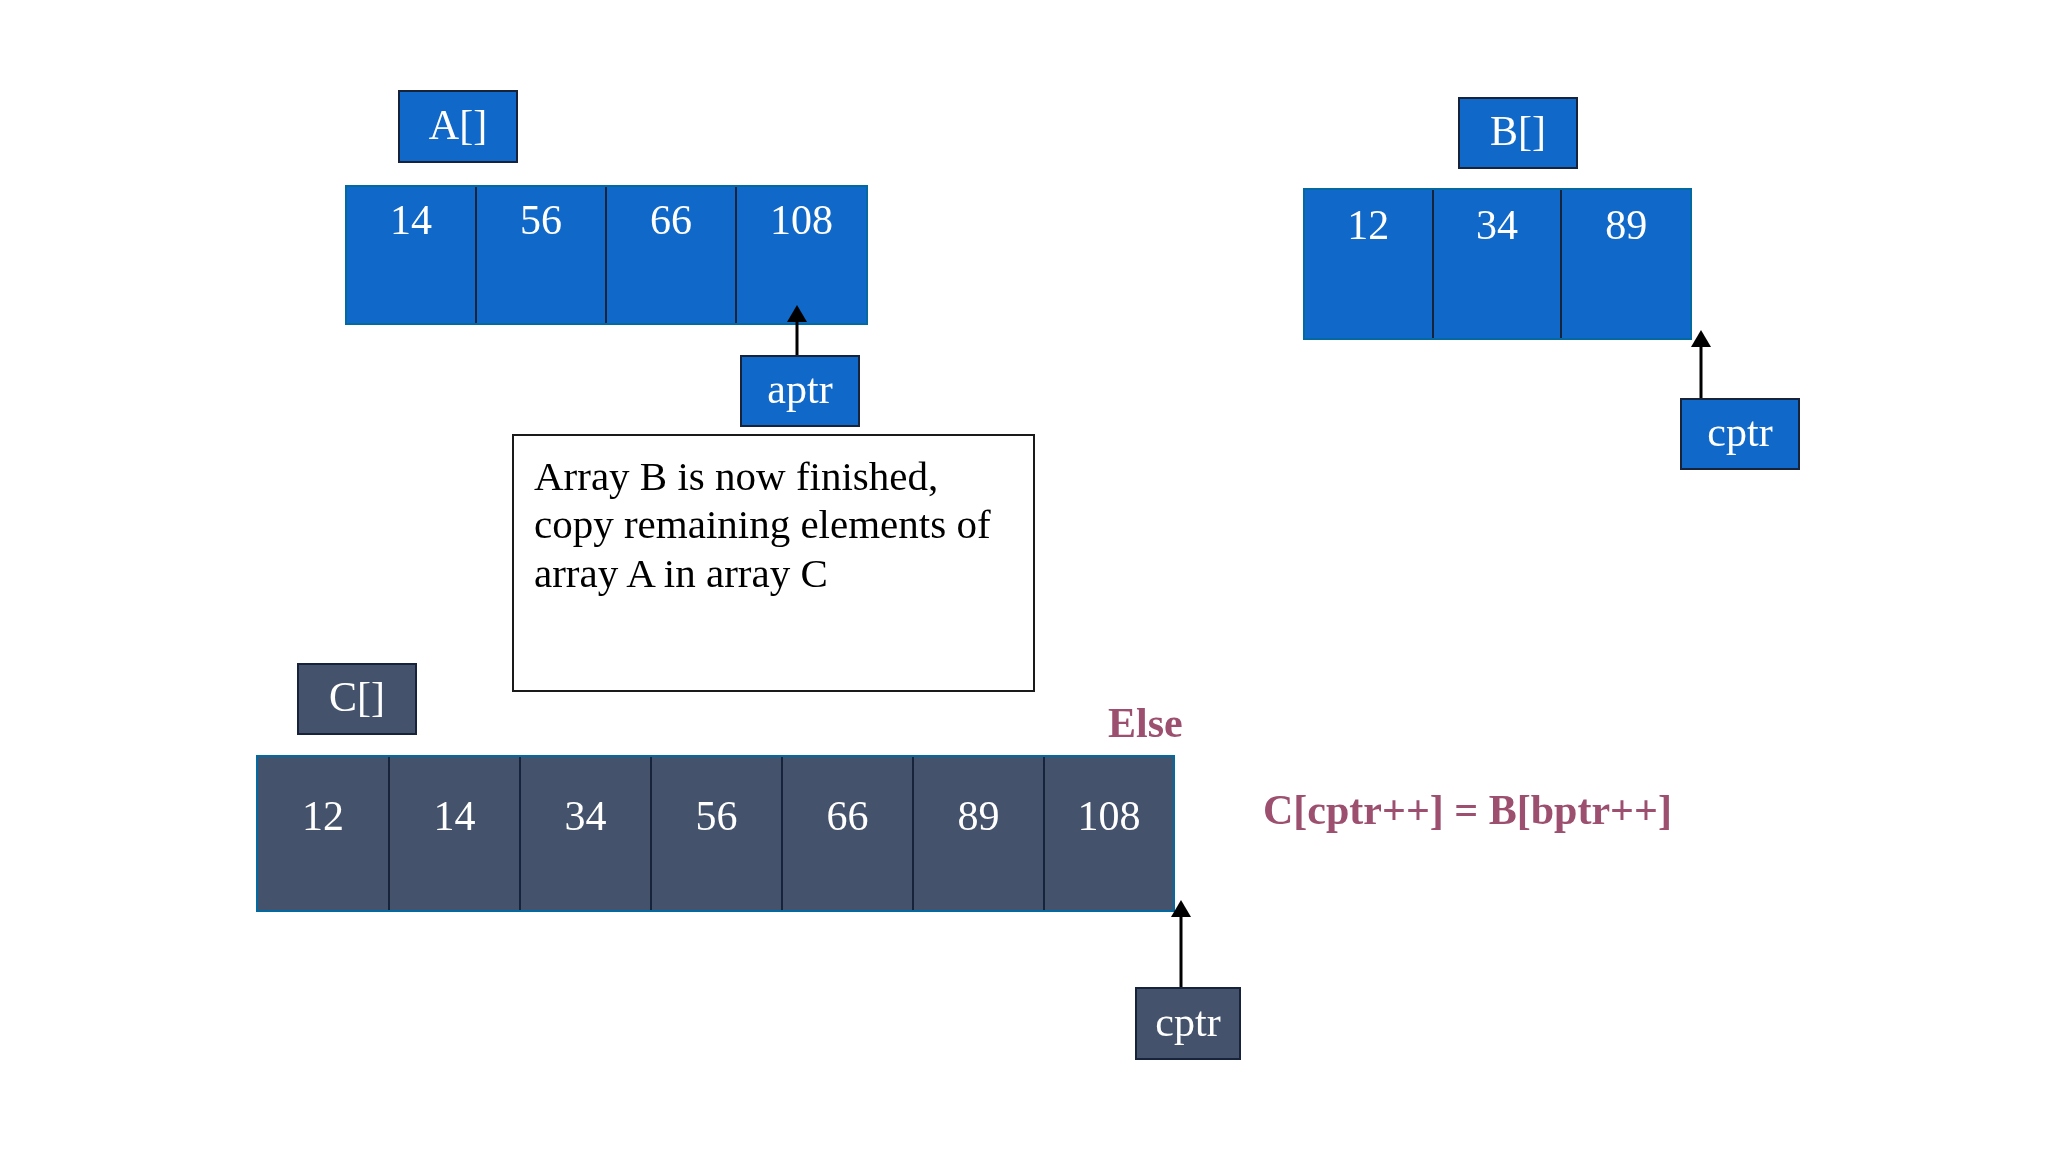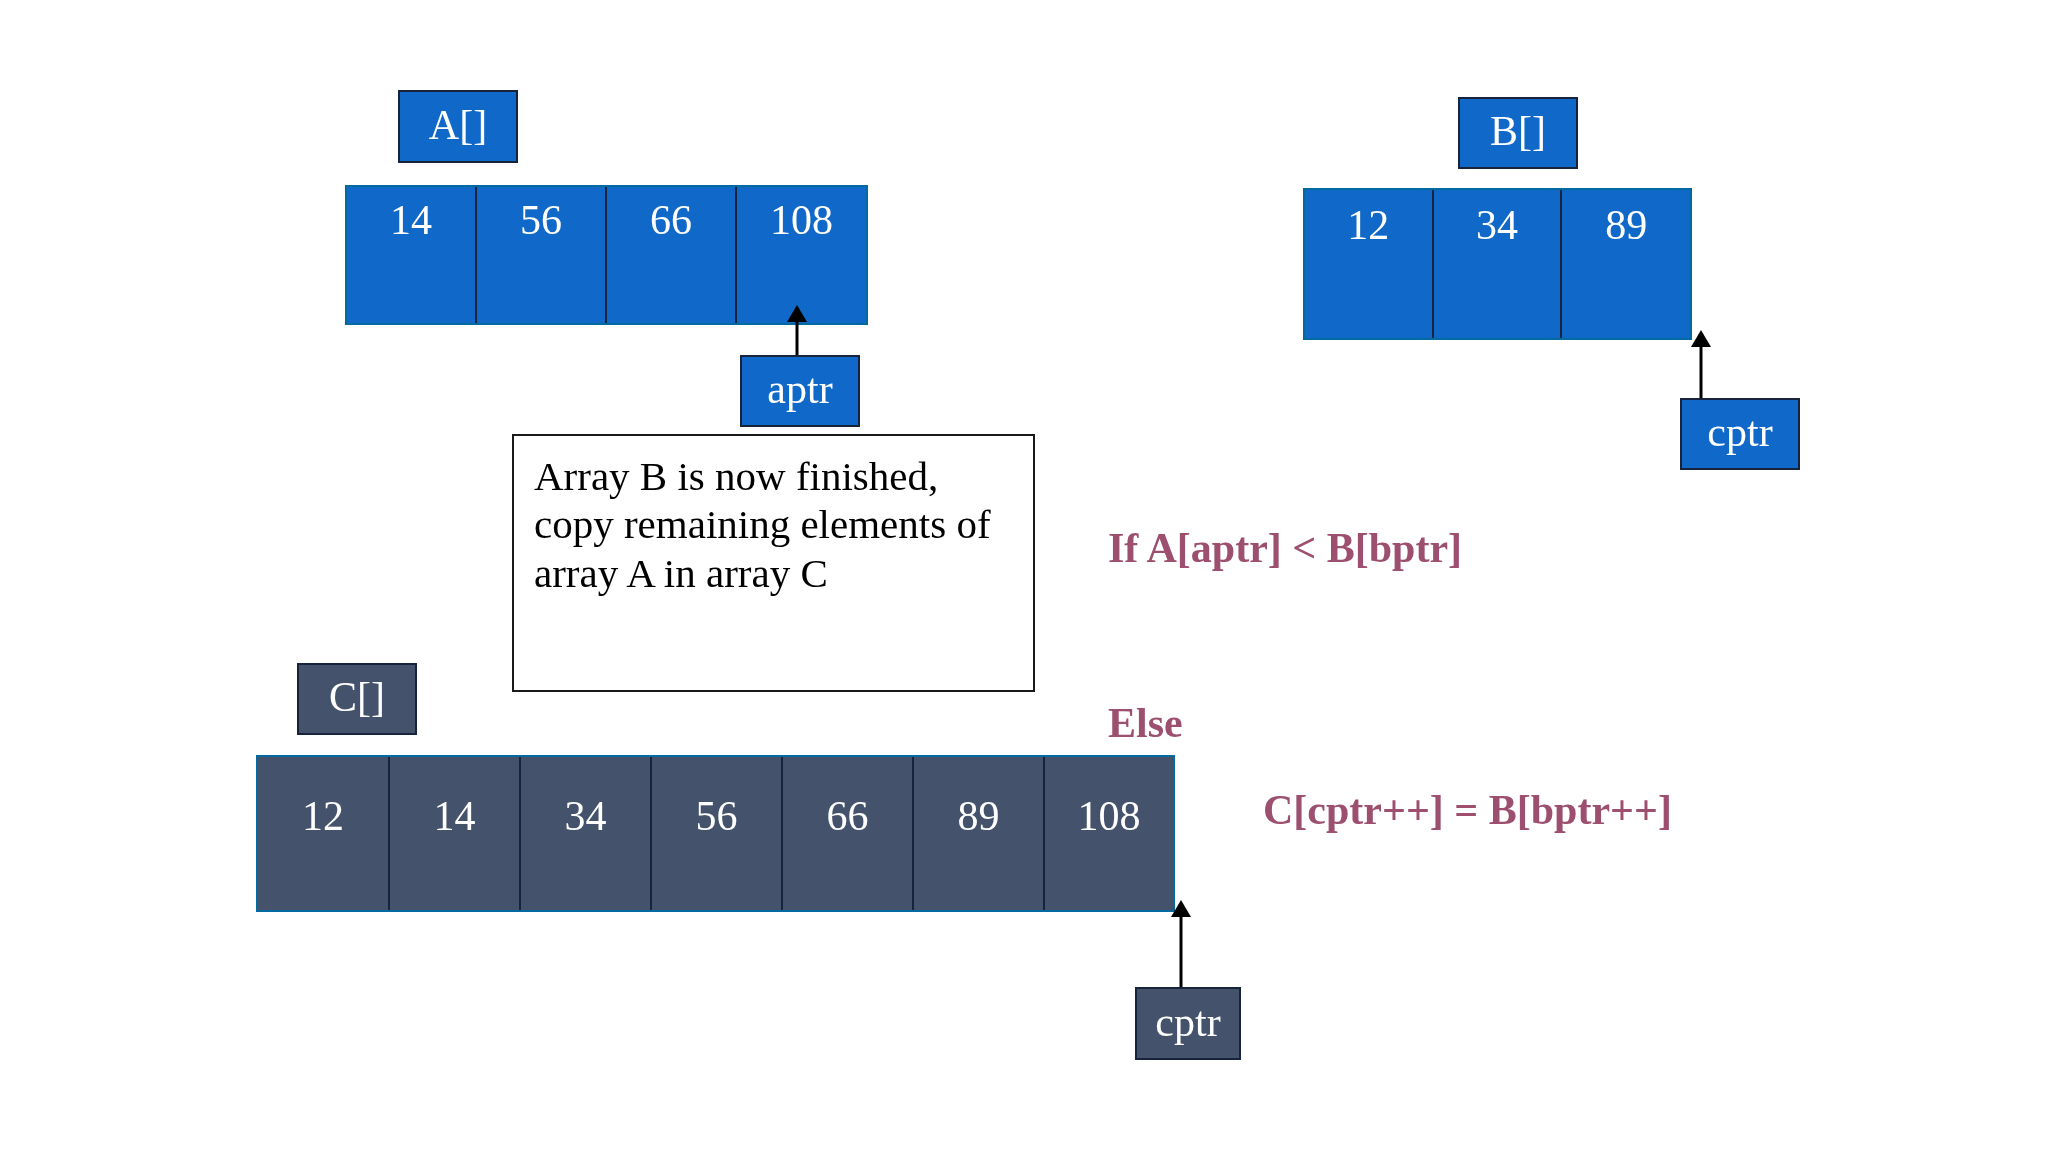--- a/index.html
+++ b/index.html
@@ -168,21 +168,20 @@
     <div class="stem"></div>
   </div>
   <div class="chip blue" style="left:1680px; top:398px; width:120px; height:72px;">
     <span>cptr</span>
   </div>
 
   <div class="note-box" style="left:512px; top:434px; width:523px; height:258px;">
     <span>Array B is now finished, copy remaining elements of array A in array C</span>
   </div>
 
-  <div class="code-line" style="left:1108px; top:527px;">If A[aptr] &lt; B[bptr]</div>
   <div class="code-line" style="left:1108px; top:702px;">Else</div>
   <div class="code-line" style="left:1263px; top:789px;">C[cptr++] = B[bptr++]</div>
 
   <div class="chip slate" style="left:297px; top:663px; width:120px; height:72px;">
     <span>C[]</span>
   </div>
 
   <div class="array slate" style="left:256px; top:755px; width:919px; height:157px;">
     <div class="cell" style="width:132px; padding-top:38px;">
       <span>12</span>

